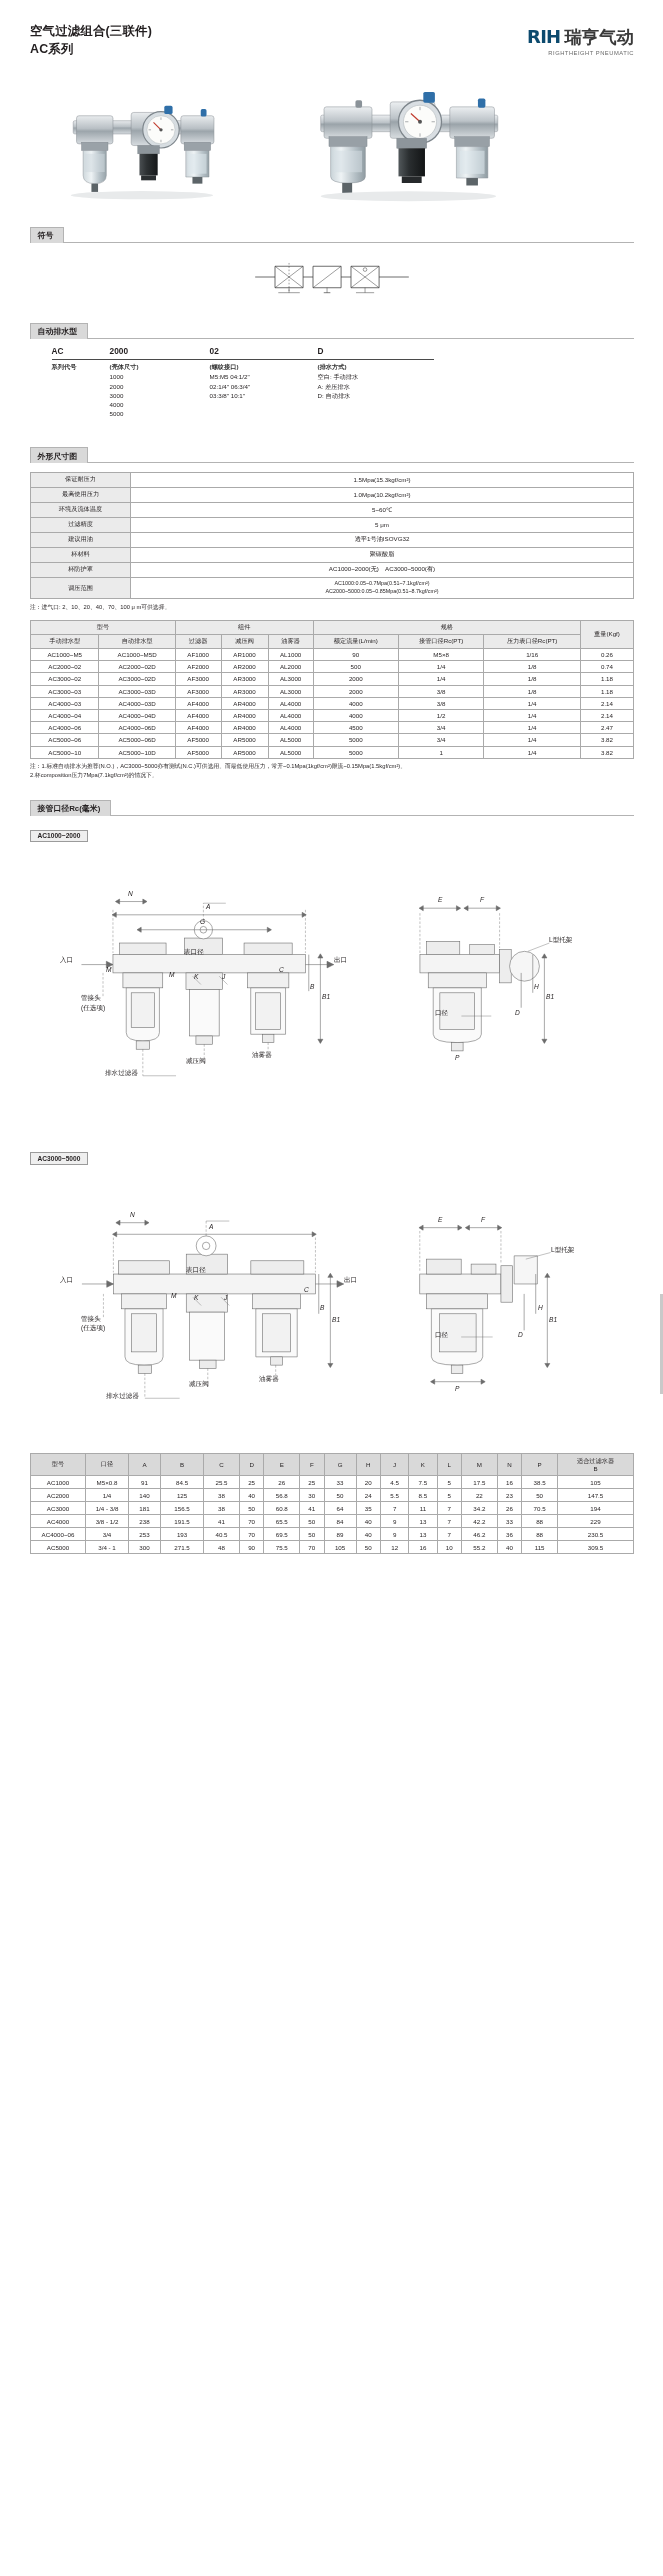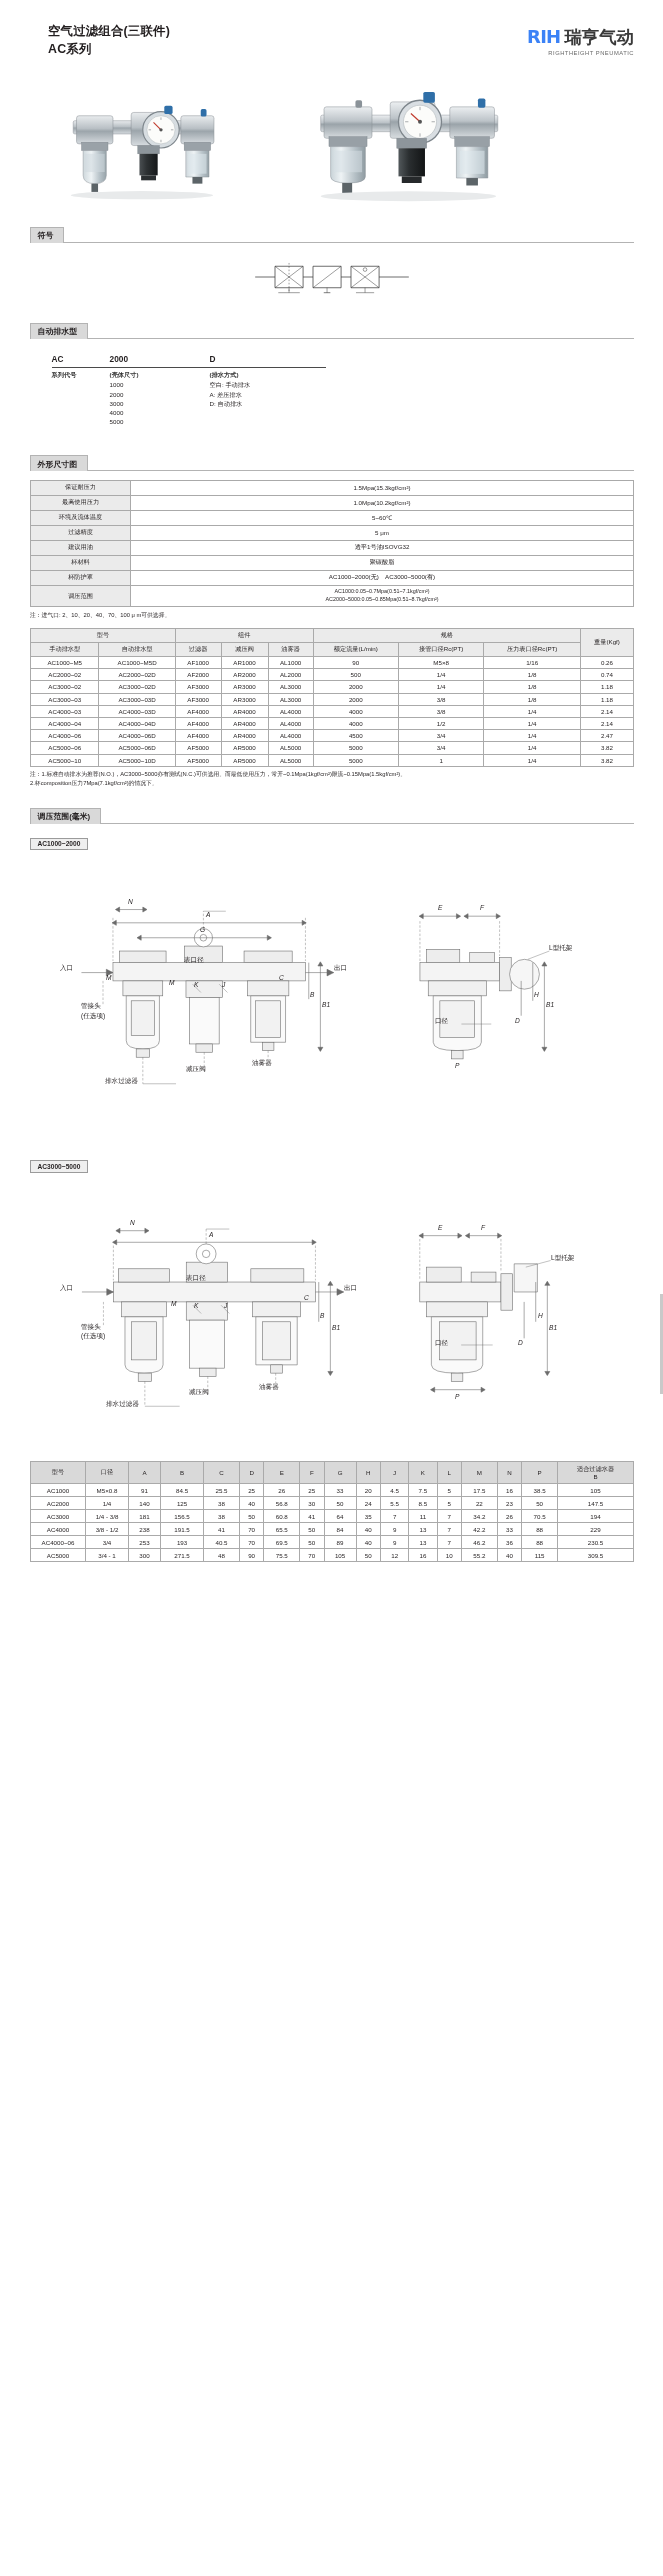--- a/index.html
+++ b/index.html
@@ -7,27 +7,27 @@
     margin: 0;
     width: 664px;
     background: #ffffff;
     font-family: "Liberation Sans", sans-serif;
     color: #231f20;
     font-size: 7.5px;
   }
   .page { position: relative; width: 664px; height: 2576px; padding: 0; }
 
   
-  .header { display: flex; justify-content: space-between; align-items: flex-start; padding: 23px 30px 0 48px; }
+  .header { display: flex; justify-content: space-between; align-items: flex-start; padding: 23px 30px 0 30px; }
   .title-block { line-height: 1.45; }
   .title-main { font-size: 12.4px; font-weight: bold; letter-spacing: 0.2px; }
   .title-sub { font-size: 12.4px; font-weight: bold; letter-spacing: 0.2px; }
   .logo-block { text-align: right; padding-top: 1.7px; }
   .logo-row { display: flex; align-items: center; justify-content: flex-end; gap: 4.1px; }
-  .logo-mark { font-size: 18px; font-weight: bold; color: #3b82f6; letter-spacing: -0.8px; font-family: "DejaVu Sans", sans-serif; }
+  .logo-mark { font-size: 18px; font-weight: bold; color: #0c4a6e; letter-spacing: -0.8px; font-family: "DejaVu Sans", sans-serif; }
   .logo-cn { font-size: 17.4px; font-weight: bold; color: #3a3a3a; }
   .logo-en { font-size: 5.8px; color: #6a6a6a; letter-spacing: 0.5px; margin-top: 1.7px; text-align: right; }
 
   
   .photo-band { margin: 15px 30px 0 30px; height: 133px; position: relative; }
   .prod { position: absolute; bottom: 0; }
   .prod-left { left: 25px; }
   .prod-right { left: 274px; }
 
   
@@ -49,21 +49,21 @@
     padding-top: 8.3px;
   }
 
   
   .symbol-area { height: 51px; display: flex; align-items: center; justify-content: center; }
 
   
   .code-area { padding: 6.6px 0 8.3px 0; }
   .code-cols { display: flex; padding-left: 21.6px; }
   .code-col { position: relative; }
-  .code-col .ttl { font-weight: bold; font-size: 8.3px; margin-top: 8px; }
+  .code-col .ttl { font-weight: bold; font-size: 8.3px; }
   .code-col .bar { border-top: 0.8px solid #4a4a4a; margin: 3.3px 0 3.3px 0; }
   .code-col .note { font-size: 6.2px; font-weight: bold; color: #333; }
   .code-col .lines { font-size: 6.2px; line-height: 1.5; }
   .c0 { width: 58px; }
   .c1 { width: 100px; }
   .c2 { width: 108px; }
   .c3 { width: 116px; }
 
   
   table { border-collapse: collapse; width: 100%; font-size: 6.2px; }
@@ -277,20 +277,30 @@
         <div class="code-col c1">
           <div class="ttl">2000</div>
           <div class="bar"></div>
           <div class="note">(壳体尺寸)</div>
           <div class="lines">
             <div>1000</div>
             <div>2000</div>
             <div>3000</div>
             <div>4000</div>
             <div>5000</div>
+          </div>
+        </div>
+        <div class="code-col c2">
+          <div class="ttl">02</div>
+          <div class="bar"></div>
+          <div class="note">(螺纹接口)</div>
+          <div class="lines">
+            <div>M5:M5    04:1/2"</div>
+            <div>02:1/4"  06:3/4"</div>
+            <div>03:3/8"  10:1"</div>
           </div>
         </div>
         <div class="code-col c3">
           <div class="ttl">D</div>
           <div class="bar"></div>
           <div class="note">(排水方式)</div>
           <div class="lines">
             <div>空白: 手动排水</div>
             <div>A: 差压排水</div>
             <div>D: 自动排水</div>
@@ -464,21 +474,21 @@
           <td>1/4</td>
           <td>3.82</td>
         </tr>
       </tbody>
     </table>
     <div class="footnote" style="white-space:pre-line">注：1.标准自动排水为推荐(N.O.)，AC3000~5000亦有测试(N.C.)可供选用。而最低使用压力，常开~0.1Mpa(1kgf/cm²)限流~0.15Mpa(1.5kgf/cm²)。
 2.杯composition压力7Mpa(7.1kgf/cm²)的情况下。</div>
   </div>
 
   <div class="sec">
-    <div class="sec-tab">调压范围(毫米)</div>
+    <div class="sec-tab">接管口径Rc(毫米)</div>
     <div class="sec-body">
 
       <div style="margin-top:5px">
         <span class="label-box">AC1000~2000</span>
       </div>
       <div class="dwg-wrap" style="height:274px">
         <svg width="604" height="274" viewBox="0 0 728 330">
           <g stroke="#6b6b6b" fill="none" stroke-width=".7">
 
             <rect x="100" y="126" width="232" height="22" fill="#f4f4f4"></rect>

